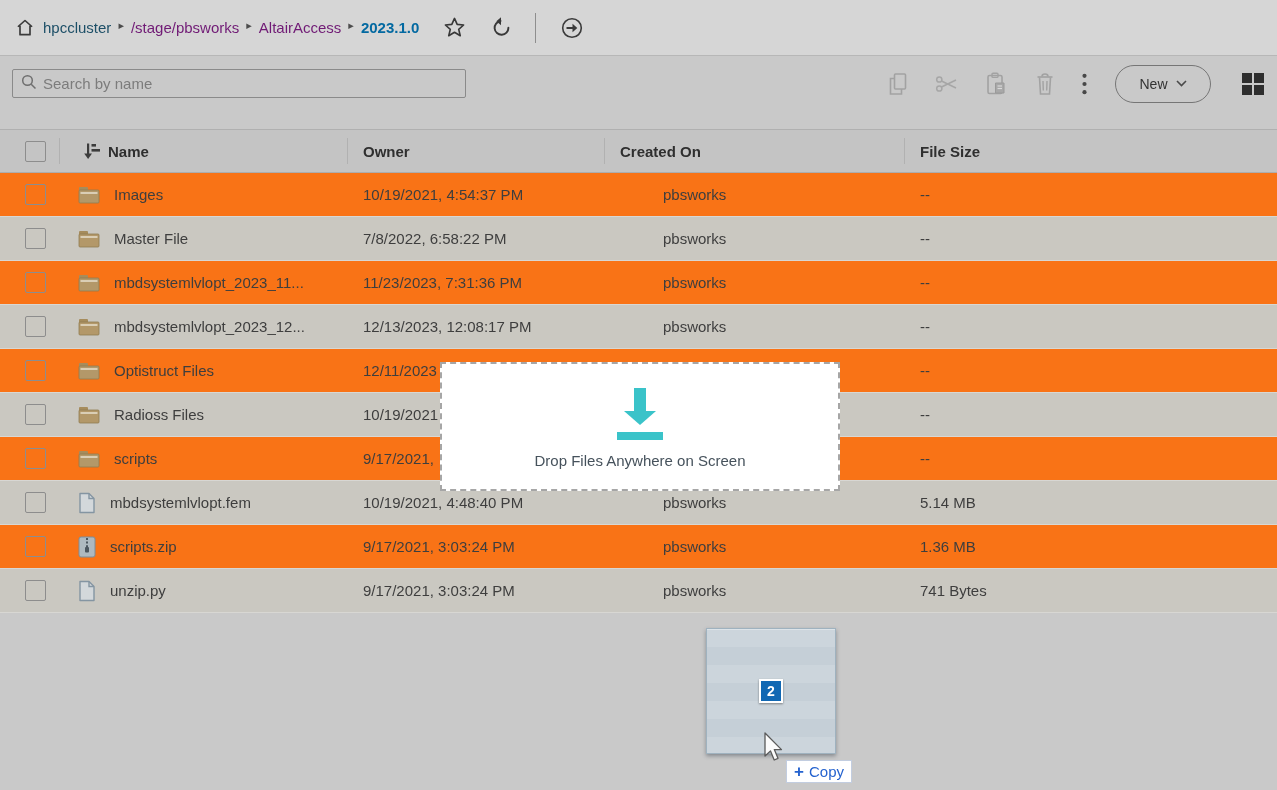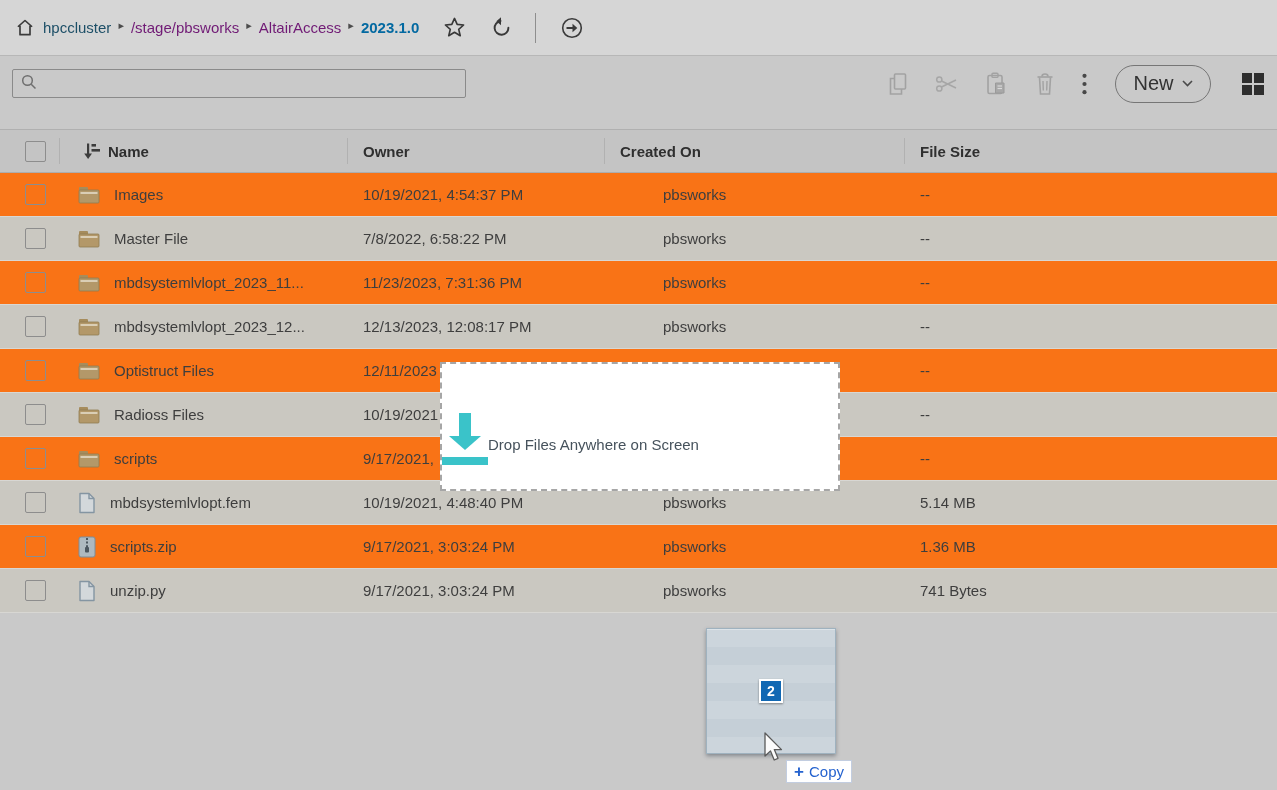--- a/index.html
+++ b/index.html
@@ -39,21 +39,21 @@
     font-family:"Liberation Sans", sans-serif; font-size:15px; color:#3e3e3e; height:100%;
   }
   .searchbox input::placeholder{ color:#7c7c7c; }
   .actions{ display:flex; align-items:center; margin-right:12px; }
   .actions .iconbtn{ margin-left:26px; }
   .actions .iconbtn.disabled{ cursor:default; }
   .newbtn{
     margin-left:28px; width:96px; height:38px; border:1px solid #767676;
     border-radius:19px; background:transparent; cursor:pointer;
     display:flex; align-items:center; justify-content:center; gap:8px;
-    font-family:"Liberation Sans", sans-serif; font-size:20px; color:#333;
+    font-family:"Liberation Sans", sans-serif; font-size:14px; color:#333;
   }
   
   .table{ position:absolute; left:0; top:129px; width:100%; }
   .thead{
     display:flex; height:44px; background:#c4c4c4;
     border-top:1px solid #b0b0b0; border-bottom:1px solid #adadad;
     font-weight:bold; color:#2f2f2f;
   }
   .thead .col{ position:relative; display:flex; align-items:center;text-align:right; }
   .thead .col:not(.last)::after{
@@ -71,21 +71,21 @@
   }
   .trow{ display:flex; height:44px; border-bottom:1px solid #d8d7d3; cursor:pointer; }
   .trow.odd{ background:#f97316; }
   .trow.even{ background:#cac8c1; }
   .trow .col{ display:flex; align-items:center; }
   .ic{ flex:none; display:block; }
   
   .drop-overlay{
     position:absolute; left:440px; top:362px; width:400px; height:129px;
     background:#ffffff; border:2px dashed #a6a6a6;
-    display:flex; align-items:center; padding-top:24px;
+    display:flex; flex-direction:column; align-items:center; padding-top:24px;
     z-index:5;
   }
   .drop-arrow{ display:flex; flex-direction:column; align-items:center; }
   .drop-arrow .stem{ width:12px; height:23px; background:#3ac3c9; }
   .drop-arrow .head{
     width:0; height:0; border-left:16px solid transparent;
     border-right:16px solid transparent; border-top:14px solid #3ac3c9;
   }
   .drop-arrow .bar{ width:46px; height:8px; background:#3ac3c9; margin-top:7px; }
   .drop-text{ margin-top:12px; font-size:15px; color:#46525c; }
@@ -153,20 +153,21 @@
   </header>
 
   <div class="toolbar">
     <div class="searchbox">
       <span>
         <svg width="16" height="16" viewBox="0 0 16 16">
             <circle cx="6.5" cy="6.5" r="4.8" fill="none" stroke="#6f6f6f" stroke-width="1.5"></circle>
             <line x1="10.2" y1="10.2" x2="14.5" y2="14.5" stroke="#6f6f6f" stroke-width="1.5"></line>
           </svg>
       </span>
+      <input type="text" placeholder="Search by name" style="">
     </div>
     <div class="actions">
       <button class="iconbtn disabled">
         <svg width="22" height="24" viewBox="0 0 22 24">
             <rect x="7.5" y="2" width="11" height="15" rx="1" fill="none" stroke="#a2a2a2" stroke-width="1.6"></rect>
             <path d="M7.5 6.5 H3.5 V22 H14.5 V17" fill="none" stroke="#a2a2a2" stroke-width="1.6"></path>
           </svg>
       </button>
       <button class="iconbtn disabled">
         <svg width="24" height="22" viewBox="0 0 24 22">

